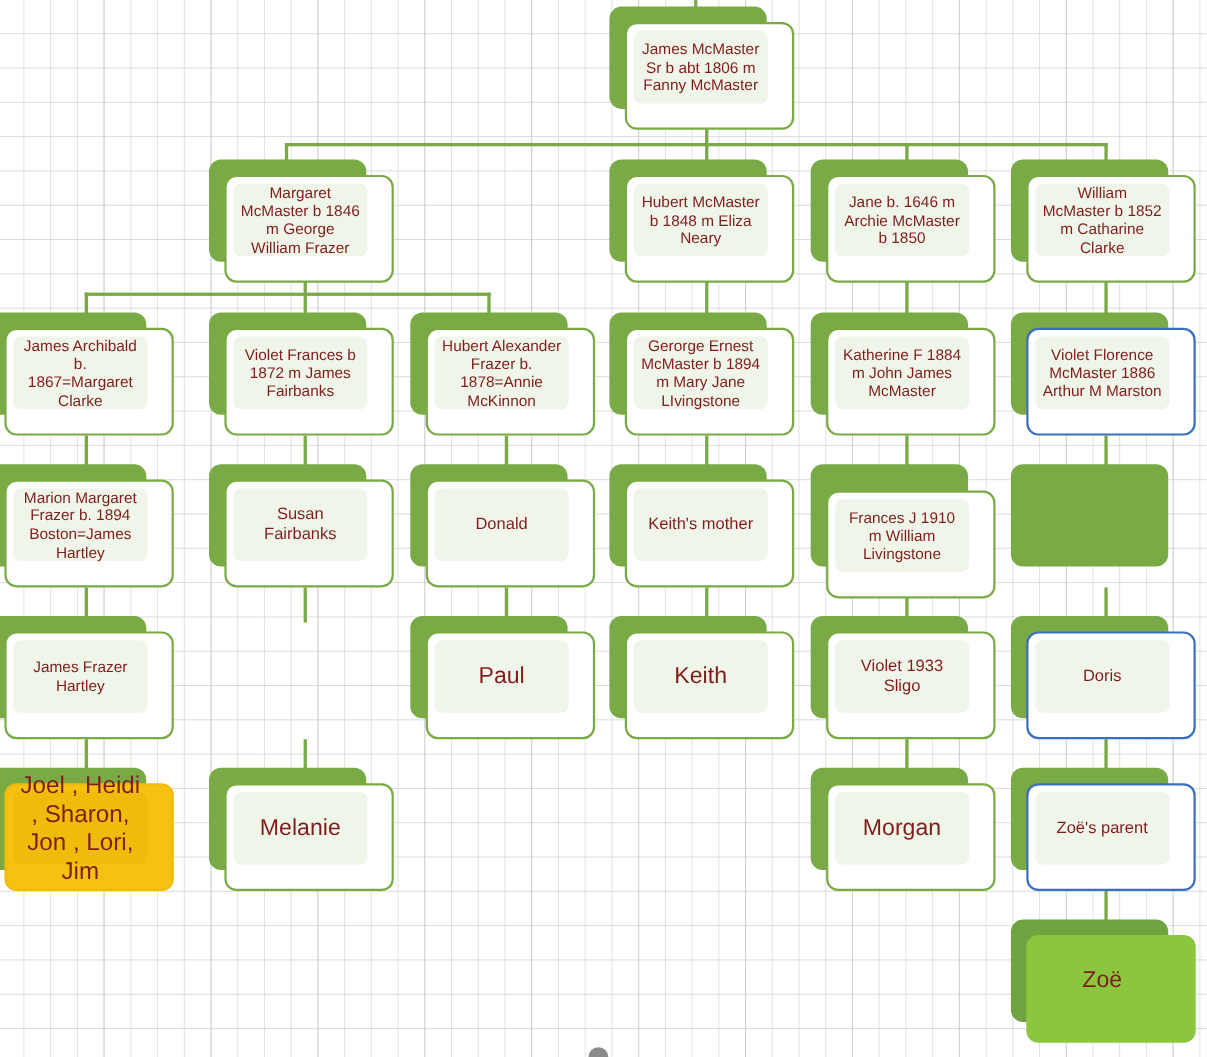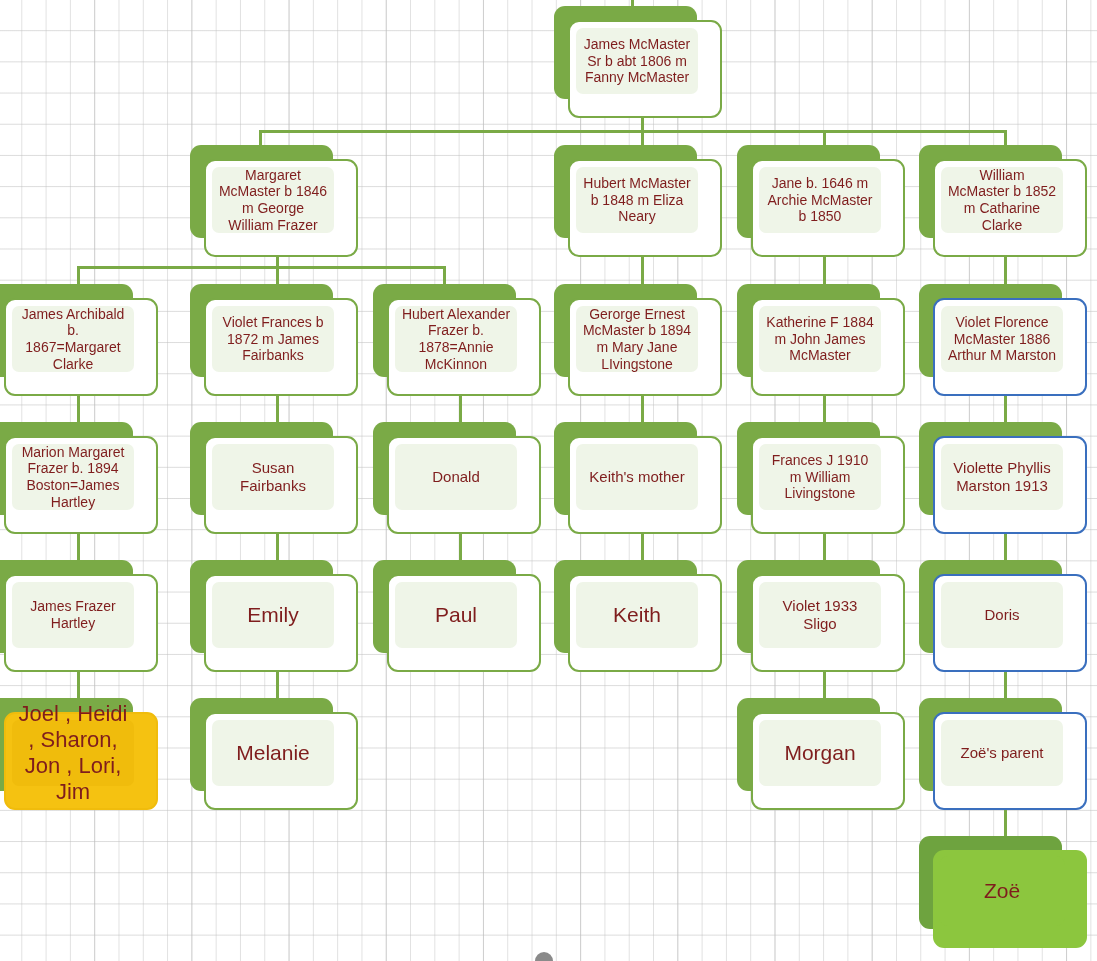--- a/index.html
+++ b/index.html
@@ -218,45 +218,36 @@
 
   <div class="node" style="left:554px;top:422px;width:168px;height:112px;">
     <div class="shadow" style="width:143px;height:93px;"></div>
     <div class="card" style="left:14px;top:14px;width:154px;height:98px;">
       <div class="inner t13">Keith's mother</div>
     </div>
   </div>
 
   <div class="node" style="left:737px;top:422px;width:168px;height:112px;">
     <div class="shadow" style="width:143px;height:93px;"></div>
-    <div class="card" style="left:14px;top:14px;width:154px;height:98px;">
+    <div class="card" style="left:14px;top:24px;width:154px;height:98px;">
       <div class="inner t12">Frances J 1910 m William Livingstone</div>
     </div>
   </div>
 
   <div class="node blue" style="left:919px;top:422px;width:168px;height:112px;">
     <div class="shadow" style="width:143px;height:93px;"></div>
-    <div class="card" style="left:14px;top:14px;width:154px;height:98px;">
-      <div class="inner t13">Violette Phyllis Marston 1913</div>
-    </div>
   </div>
 
   <div class="node" style="left:-10px;top:560px;width:168px;height:112px;">
     <div class="shadow" style="width:143px;height:93px;"></div>
     <div class="card" style="left:14px;top:14px;width:154px;height:98px;">
       <div class="inner t12">James Frazer Hartley</div>
     </div>
   </div>
 
-  <div class="node" style="left:190px;top:560px;width:168px;height:112px;">
-    <div class="shadow" style="width:143px;height:93px;"></div>
-    <div class="card" style="left:14px;top:14px;width:154px;height:98px;">
-      <div class="inner t18">Emily</div>
-    </div>
-  </div>
 
   <div class="node" style="left:373px;top:560px;width:168px;height:112px;">
     <div class="shadow" style="width:143px;height:93px;"></div>
     <div class="card" style="left:14px;top:14px;width:154px;height:98px;">
       <div class="inner t18">Paul</div>
     </div>
   </div>
 
   <div class="node" style="left:554px;top:560px;width:168px;height:112px;">
     <div class="shadow" style="width:143px;height:93px;"></div>

